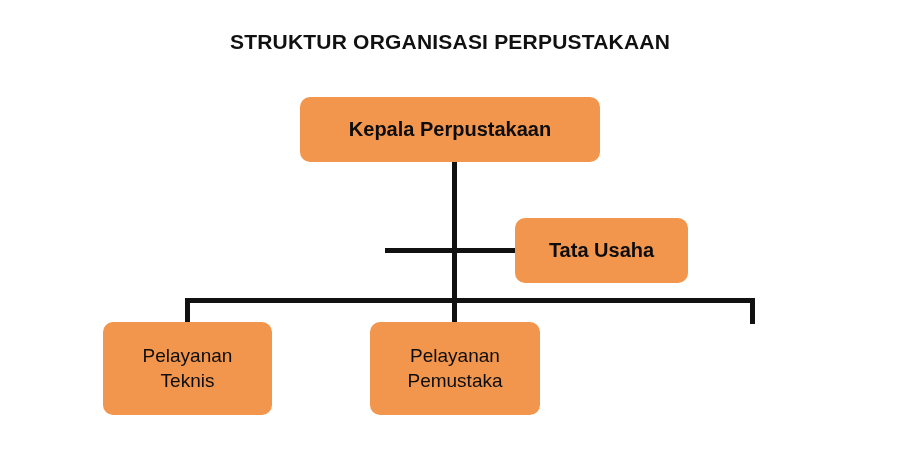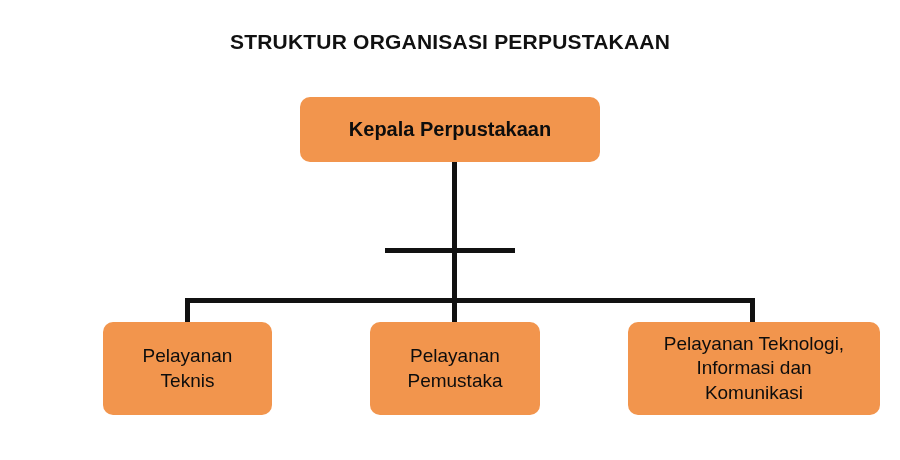--- a/index.html
+++ b/index.html
@@ -102,30 +102,28 @@
 
   <div class="connector" id="drop-center"></div>
 
   <div class="connector" id="drop-right"></div>
 
   <div class="node level-1" id="node-kepala">
     <span class="node-label">Kepala Perpustakaan</span>
   </div>
 
 
+  <div class="node level-2" id="node-tata-usaha">
+    <span class="node-label">Tata Usaha</span>
+  </div>
 
   <div class="node level-3" id="node-pel-teknis">
     <span class="node-label">Pelayanan
 Teknis</span>
   </div>
 
   <div class="node level-3" id="node-pel-pemustaka">
     <span class="node-label">Pelayanan
 Pemustaka</span>
   </div>
 
-  <div class="node level-3" id="node-pel-tik">
-    <span class="node-label">Pelayanan Teknologi,
-Informasi dan
-Komunikasi</span>
-  </div>
 
 </div>
 
 </body></html>

